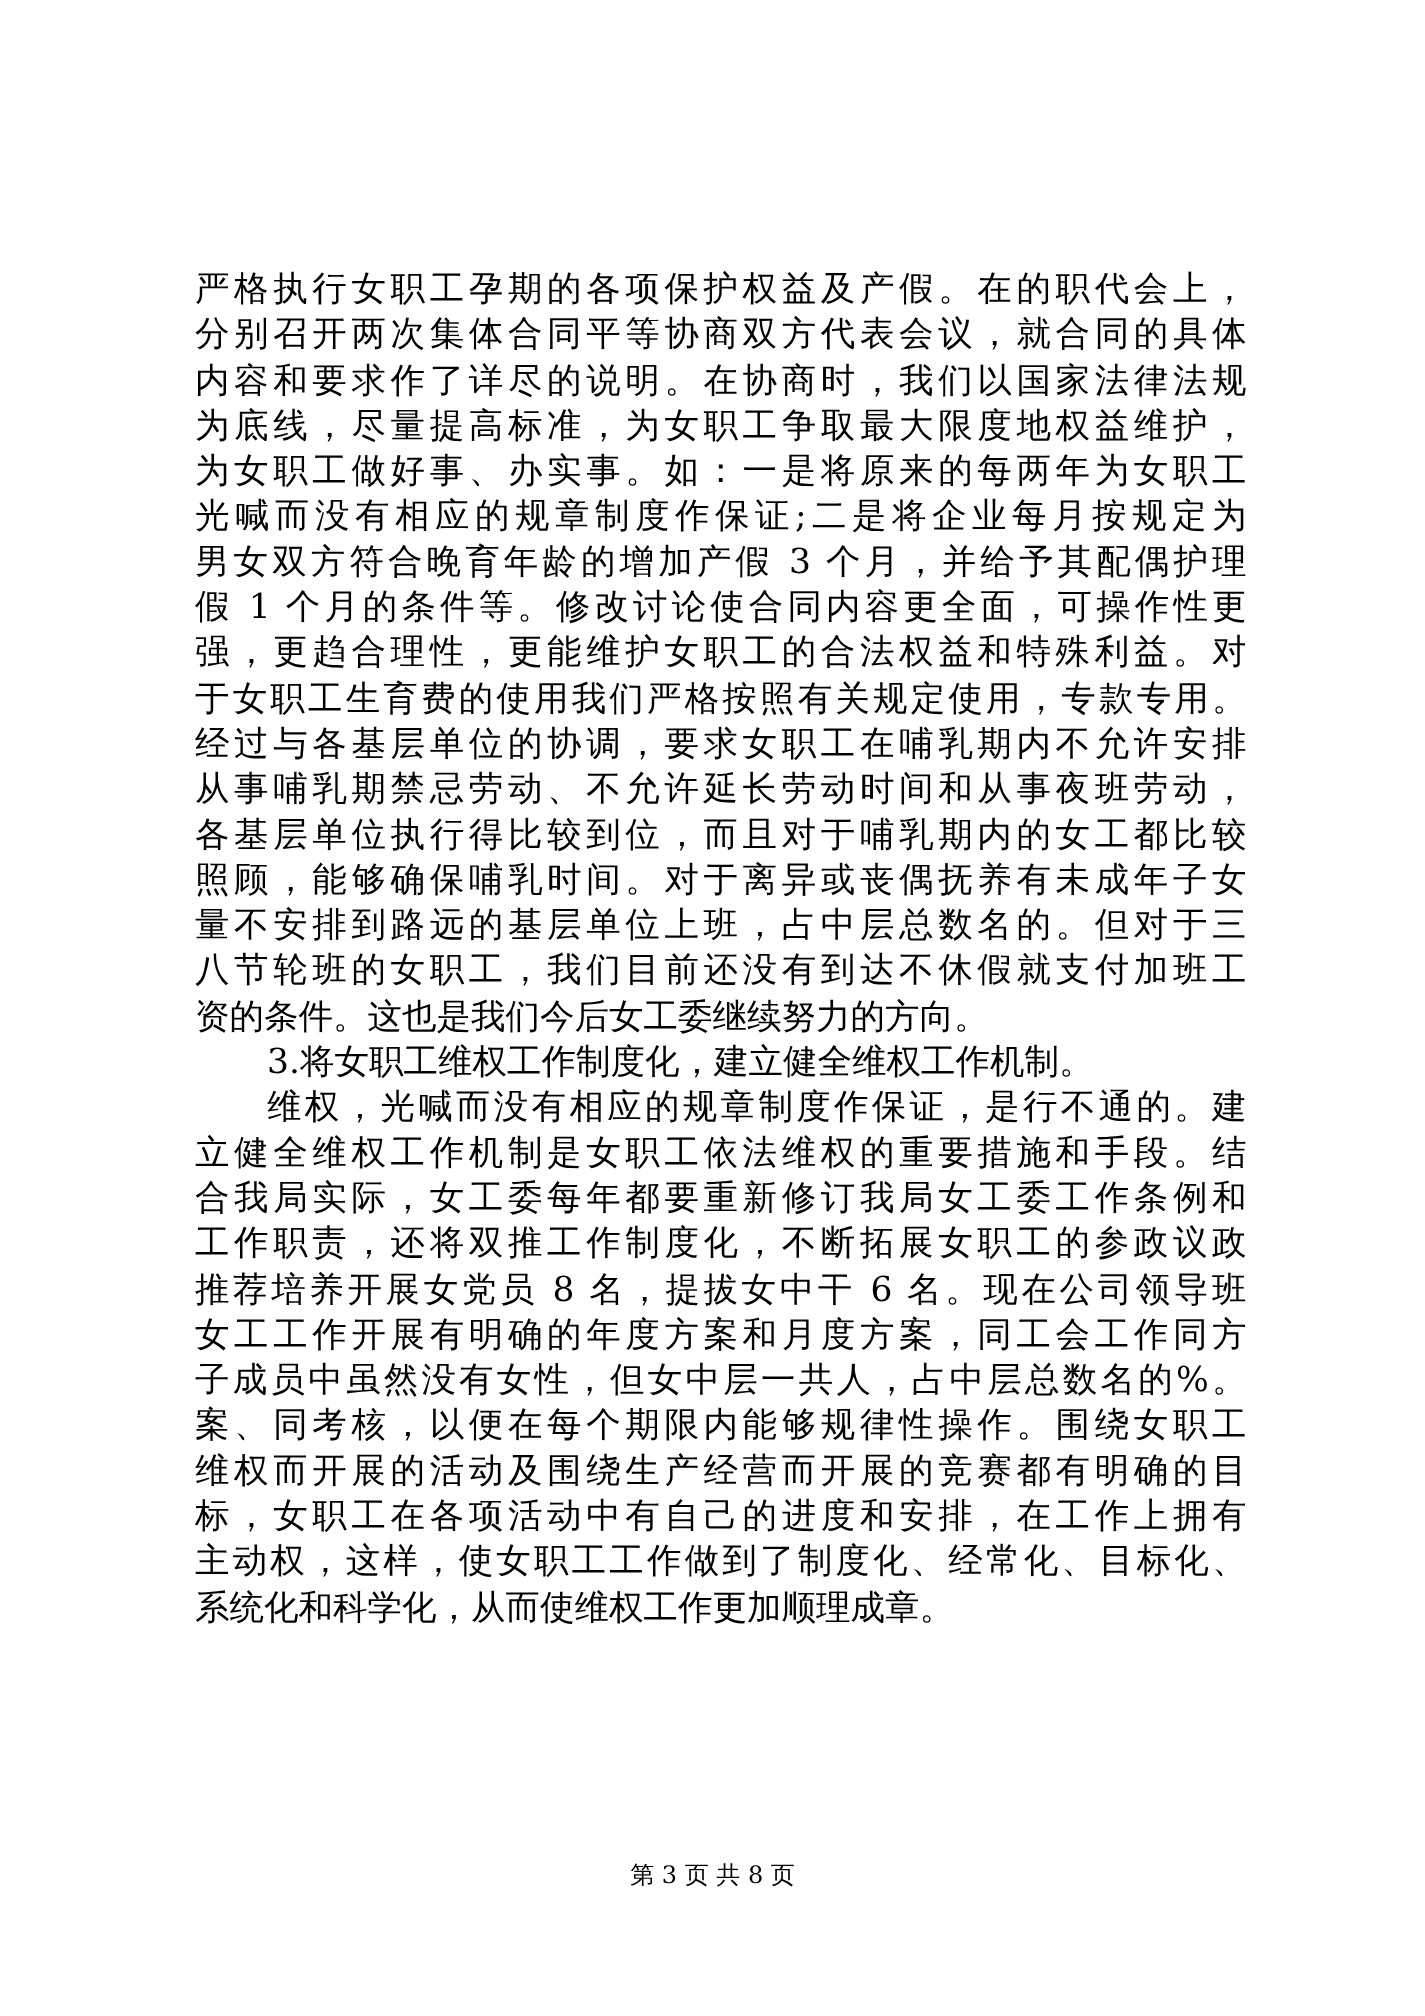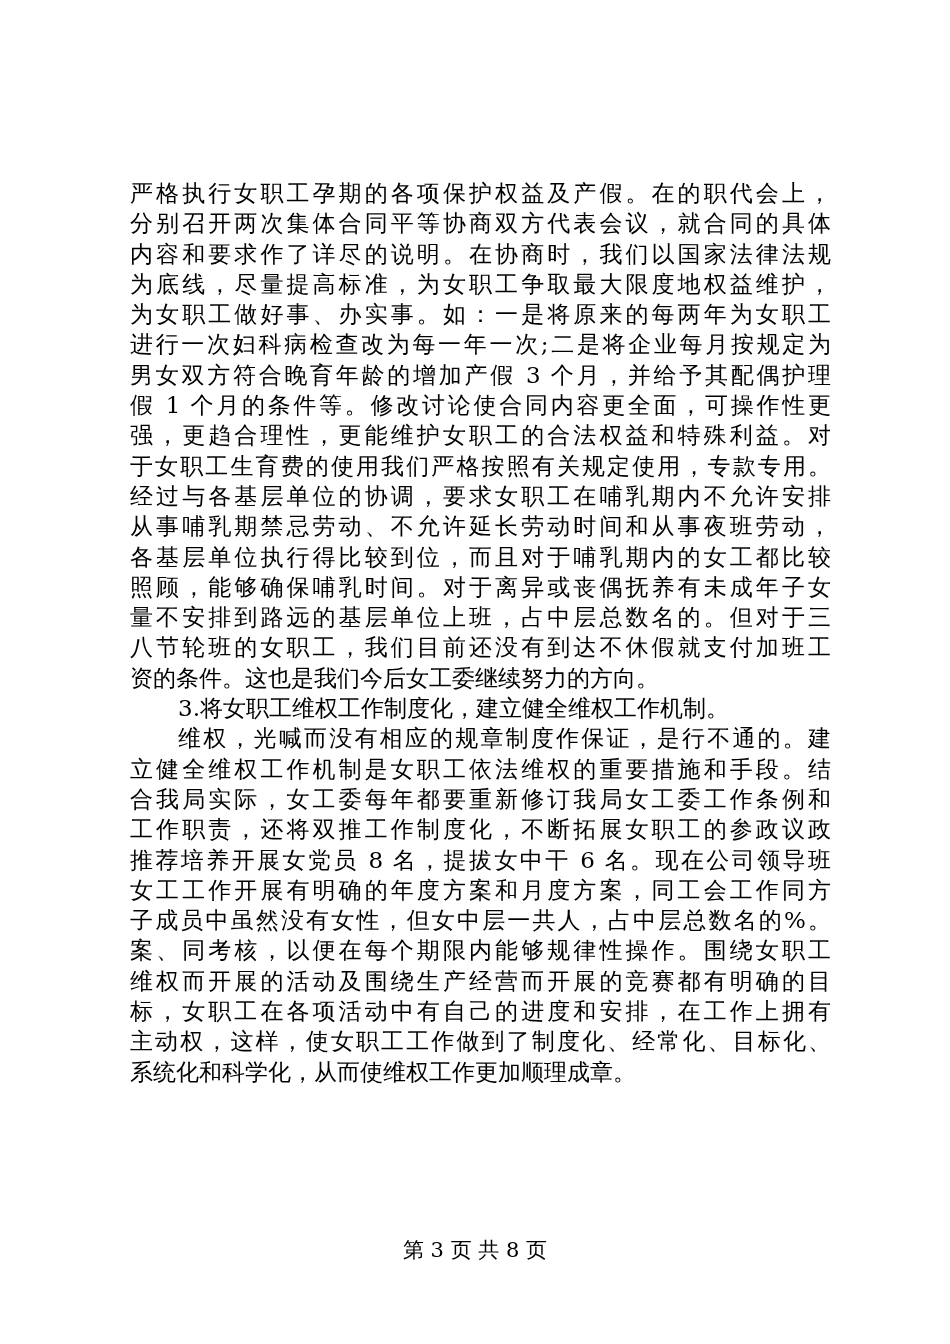--- a/index.html
+++ b/index.html
@@ -6,33 +6,33 @@
     body { width: 950px; height: 1344px; position: relative; overflow: hidden;
            font-family: "DejaVu Serif", "Liberation Serif", serif; color: #000; }
     .page { position: absolute; left: 0; top: 0; width: 950px; height: 1344px; background: #fff; }
     .body-text { position: absolute; left: 130px; top: 178px; width: 701px; }
     .line { display: block; height: 30.3px; line-height: 30.3px; font-size: 23px;
             text-align: justify; text-align-last: justify; white-space: nowrap;
             overflow: visible; letter-spacing: 0; }
     .line.last { text-align-last: left; }
     .line.indent { padding-left: 48px; }
     .footer { position: absolute; top: 1238px; left: 0; width: 950px; text-align: center;
-              font-size: 21px; line-height: 24px; }
+              font-size: 16px; line-height: 24px; }
   </style>
 </head>
 <body>
 
 <div class="page">
   <div class="body-text" id="body-text">
       <span class="line">严格执行女职工孕期的各项保护权益及产假。在的职代会上，</span>
       <span class="line">分别召开两次集体合同平等协商双方代表会议，就合同的具体</span>
       <span class="line">内容和要求作了详尽的说明。在协商时，我们以国家法律法规</span>
       <span class="line">为底线，尽量提高标准，为女职工争取最大限度地权益维护，</span>
       <span class="line">为女职工做好事、办实事。如：一是将原来的每两年为女职工</span>
-      <span class="line">进行一次妇科病检查改为每一年一次;二是将企业每月按规定为</span>
+      <span class="line">光喊而没有相应的规章制度作保证;二是将企业每月按规定为</span>
       <span class="line">男女双方符合晚育年龄的增加产假 3 个月，并给予其配偶护理</span>
       <span class="line">假 1 个月的条件等。修改讨论使合同内容更全面，可操作性更</span>
       <span class="line">强，更趋合理性，更能维护女职工的合法权益和特殊利益。对</span>
       <span class="line">于女职工生育费的使用我们严格按照有关规定使用，专款专用。</span>
       <span class="line">经过与各基层单位的协调，要求女职工在哺乳期内不允许安排</span>
       <span class="line">从事哺乳期禁忌劳动、不允许延长劳动时间和从事夜班劳动，</span>
       <span class="line">各基层单位执行得比较到位，而且对于哺乳期内的女工都比较</span>
       <span class="line">照顾，能够确保哺乳时间。对于离异或丧偶抚养有未成年子女</span>
       <span class="line">量不安排到路远的基层单位上班，占中层总数名的。但对于三</span>
       <span class="line">八节轮班的女职工，我们目前还没有到达不休假就支付加班工</span>

